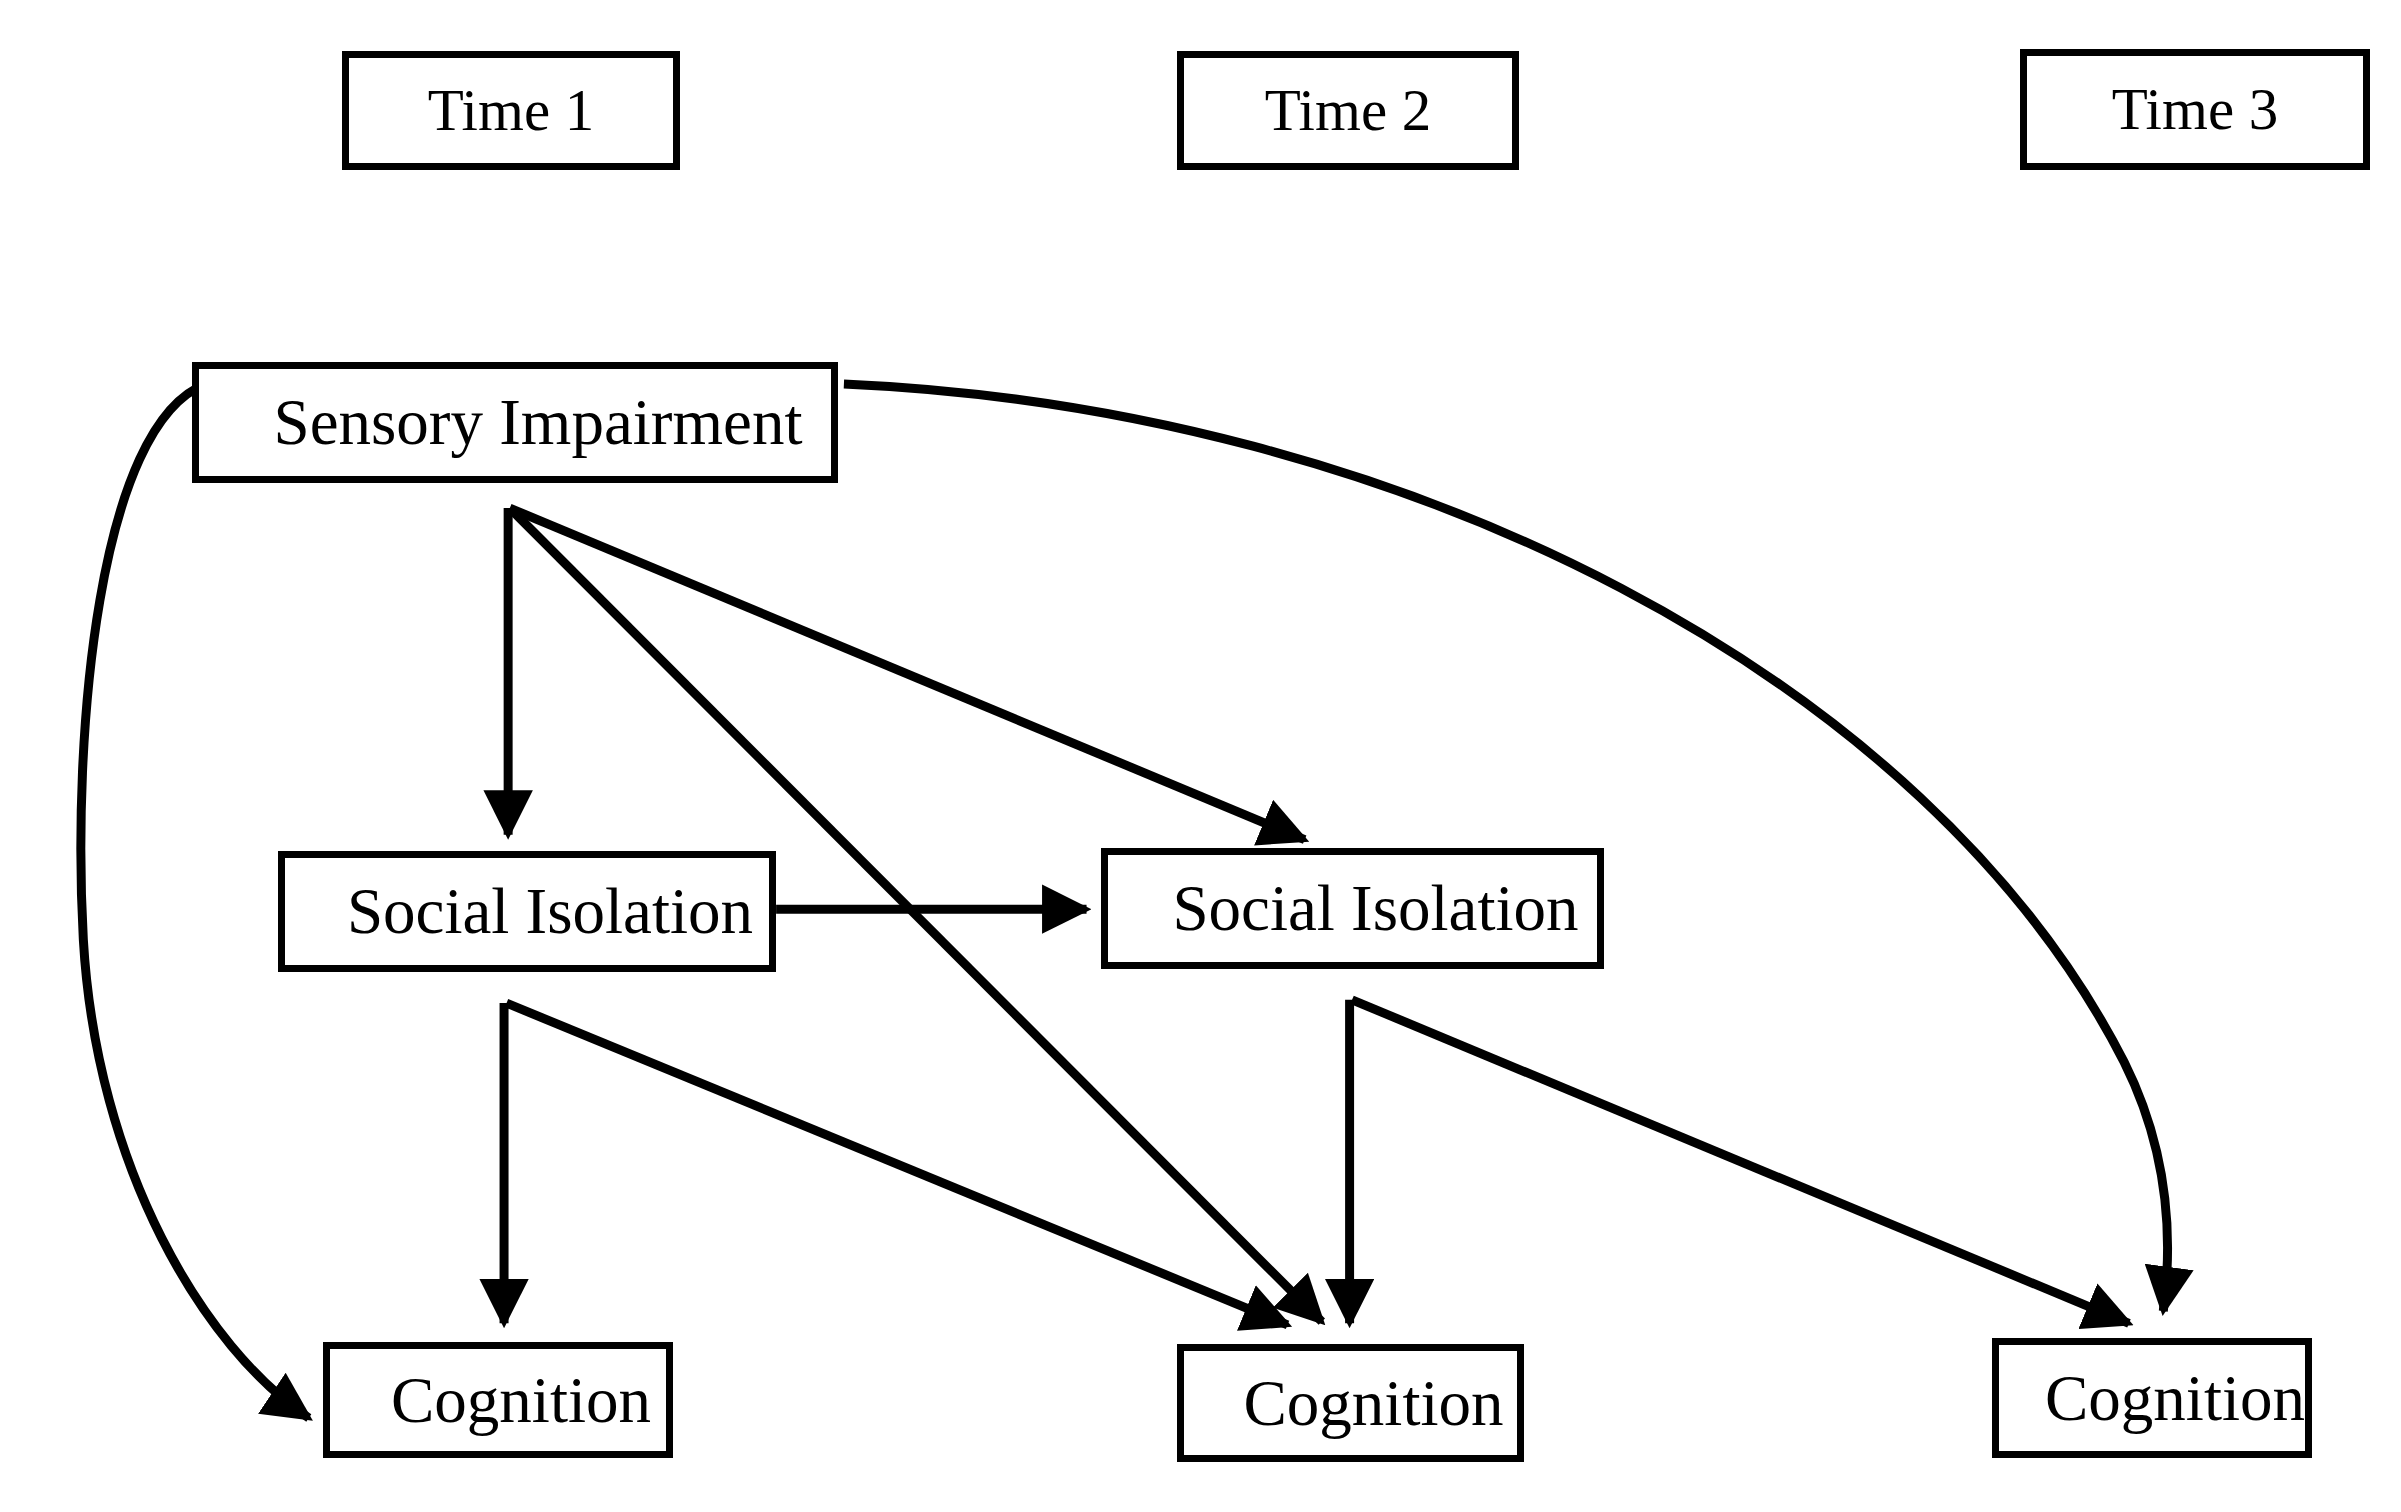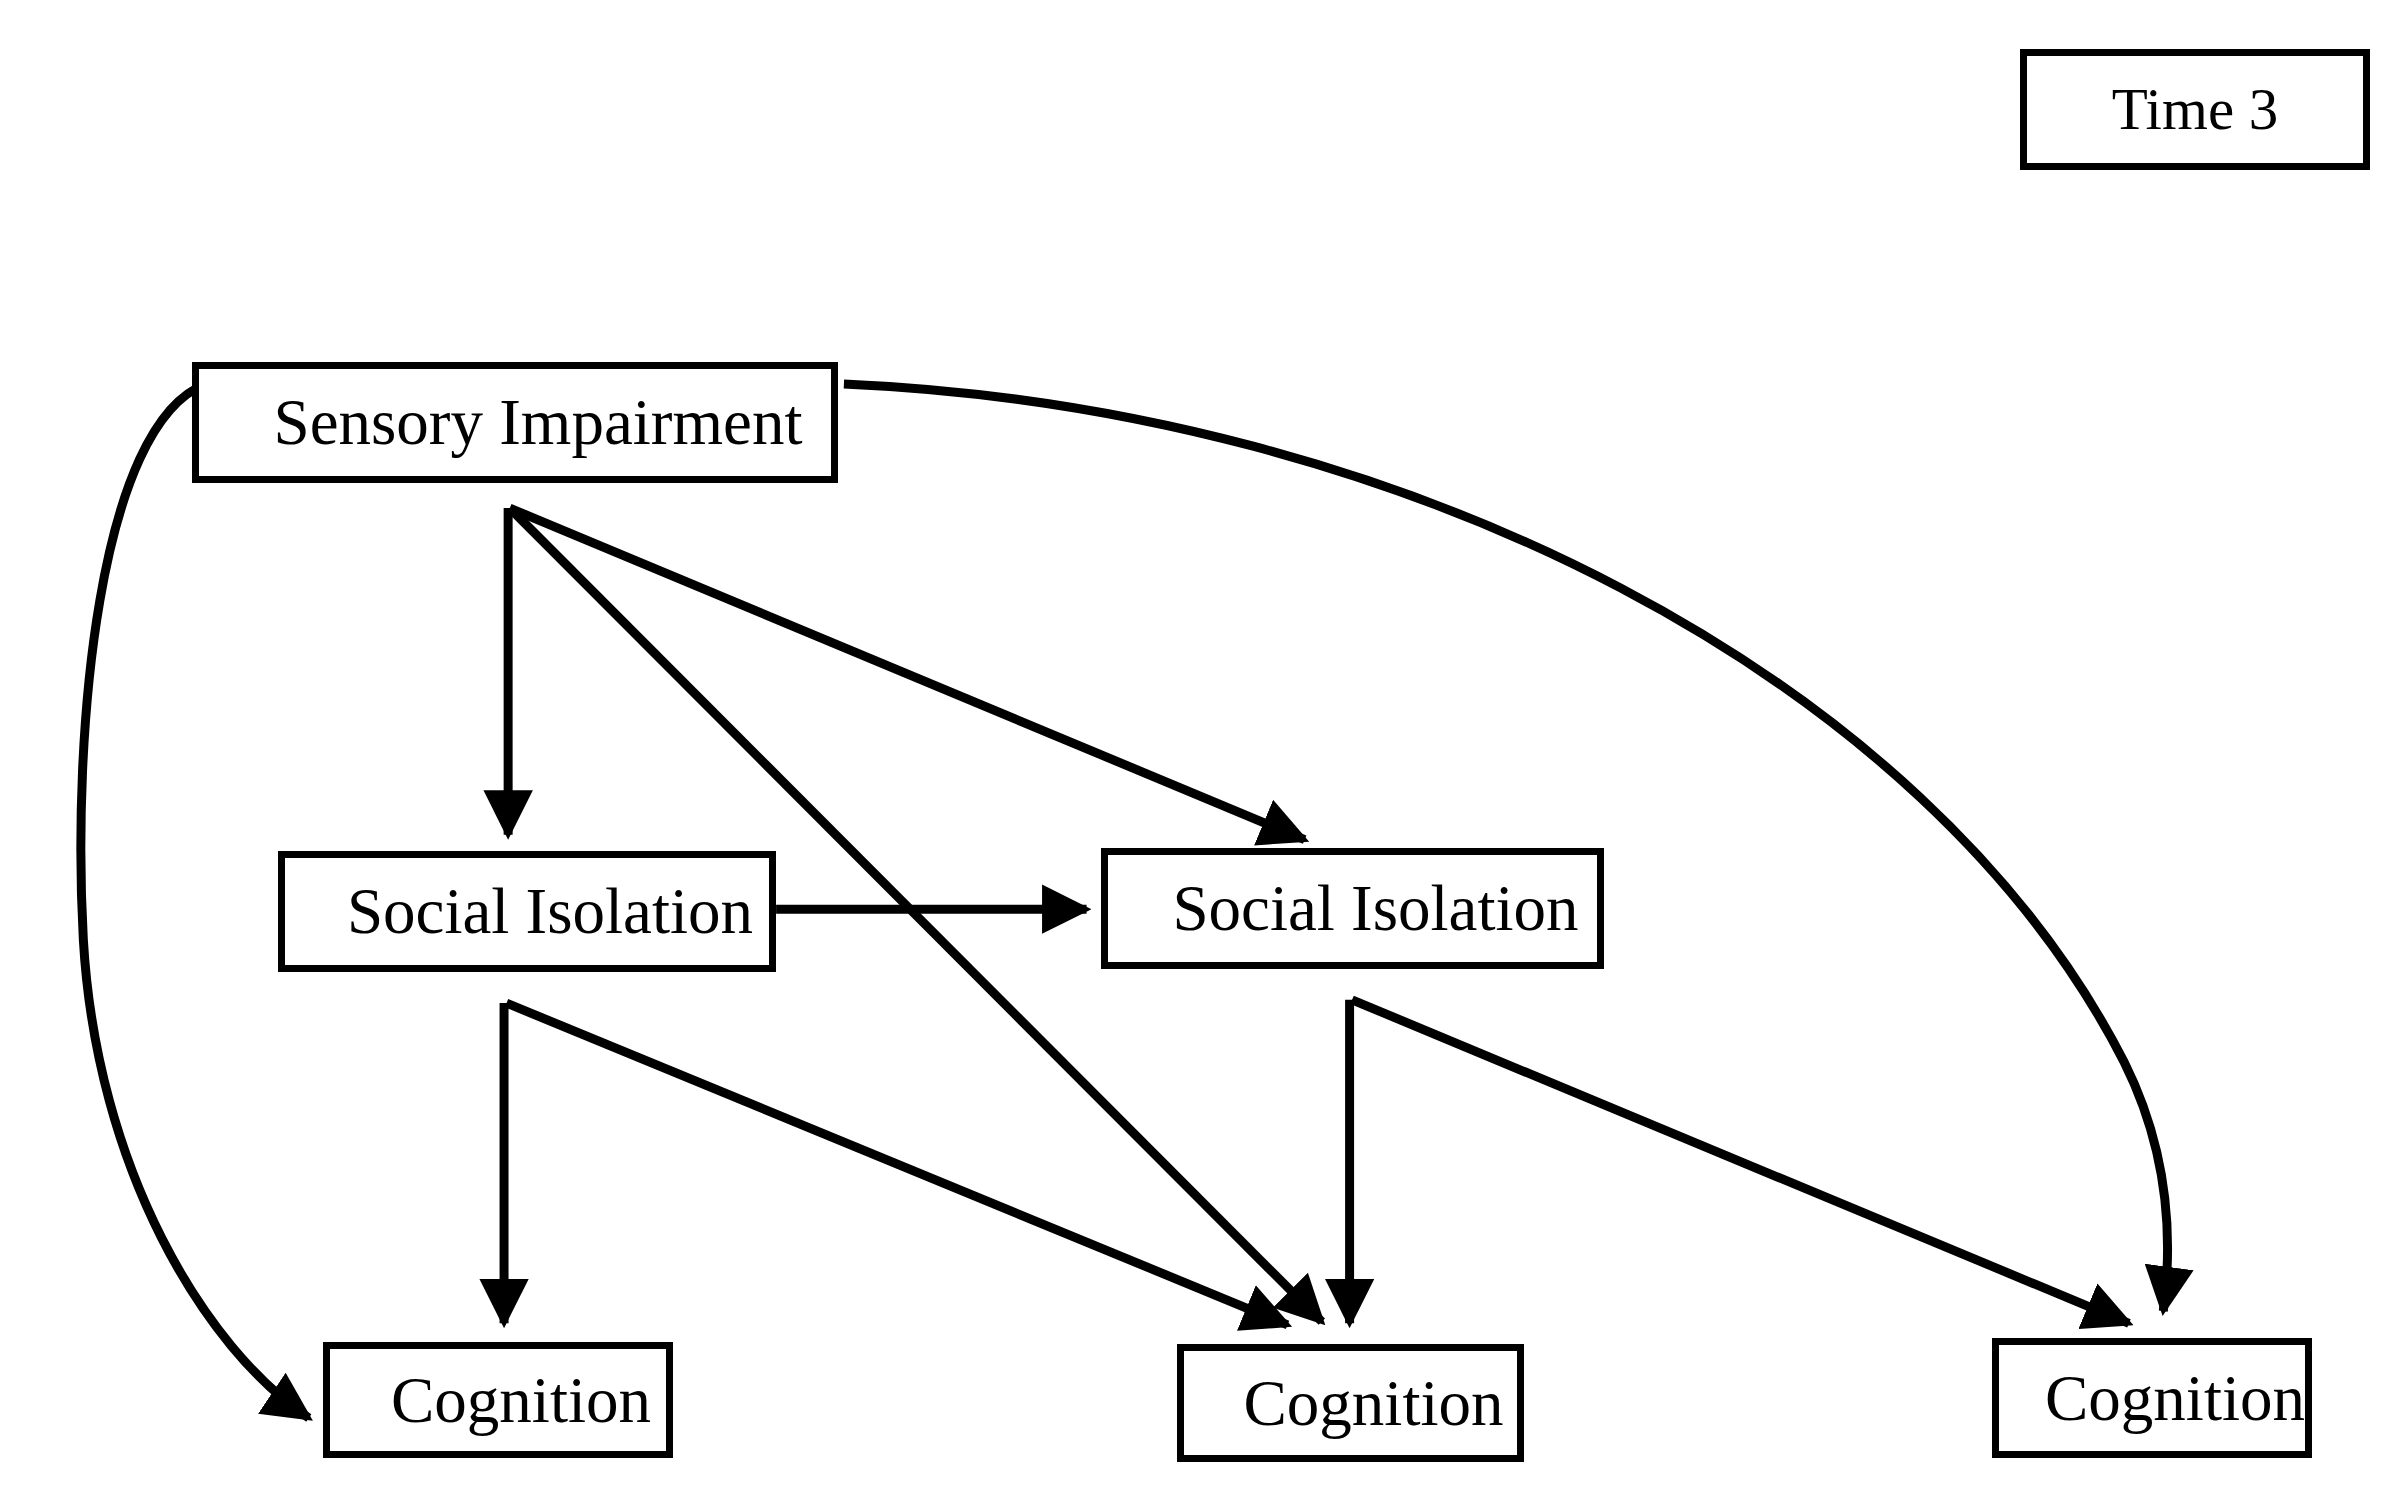--- a/index.html
+++ b/index.html
@@ -73,21 +73,27 @@
 
     <path d="M 617 1228 L 617 1620" fill="none" stroke="#000000" stroke-width="11" marker-end="url(#ah)"></path>
 
     <path d="M 620 1228 L 1576 1622" fill="none" stroke="#000000" stroke-width="11" marker-end="url(#ah)"></path>
 
     <path d="M 1652 1224 L 1652 1620" fill="none" stroke="#000000" stroke-width="11" marker-end="url(#ah)"></path>
 
     <path d="M 1655 1224 L 2606 1620" fill="none" stroke="#000000" stroke-width="11" marker-end="url(#ah)"></path>
   </svg>
 
+  <div class="node header-node" style="left:342px; top:51px; width:338px; height:119px;">
+    <span class="node-label">Time 1</span>
+  </div>
 
+  <div class="node header-node" style="left:1177px; top:51px; width:342px; height:119px;">
+    <span class="node-label">Time 2</span>
+  </div>
 
   <div class="node header-node" style="left:2020px; top:49px; width:350px; height:121px;">
     <span class="node-label">Time 3</span>
   </div>
 
   <div class="node construct-node" style="left:192px; top:362px; width:646px; height:121px;">
     <span class="node-label">Sensory Impairment</span>
   </div>
 
   <div class="node construct-node" style="left:278px; top:851px; width:498px; height:121px;">

